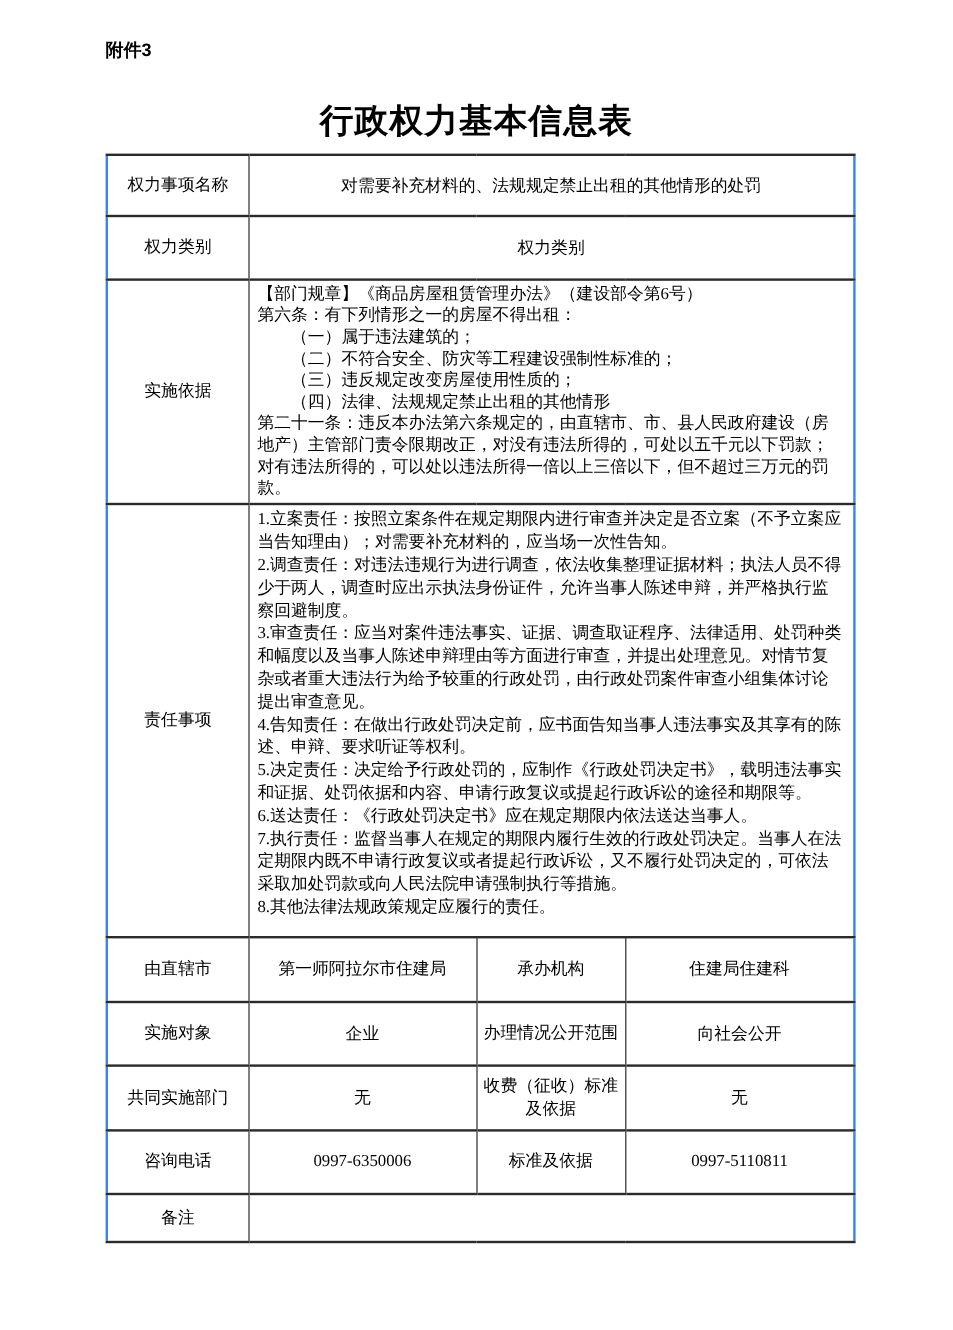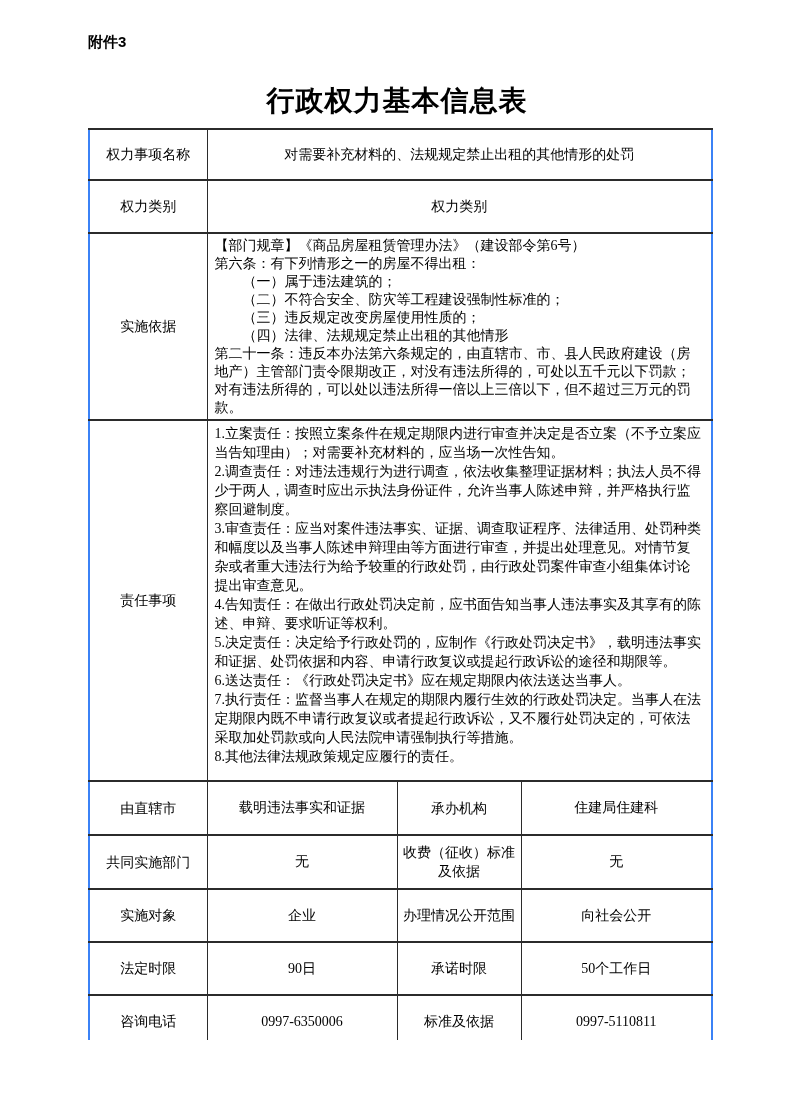--- a/index.html
+++ b/index.html
@@ -121,45 +121,39 @@
 3.审查责任：应当对案件违法事实、证据、调查取证程序、法律适用、处罚种类和幅度以及当事人陈述申辩理由等方面进行审查，并提出处理意见。对情节复杂或者重大违法行为给予较重的行政处罚，由行政处罚案件审查小组集体讨论提出审查意见。
 4.告知责任：在做出行政处罚决定前，应书面告知当事人违法事实及其享有的陈述、申辩、要求听证等权利。
 5.决定责任：决定给予行政处罚的，应制作《行政处罚决定书》，载明违法事实和证据、处罚依据和内容、申请行政复议或提起行政诉讼的途径和期限等。
 6.送达责任：《行政处罚决定书》应在规定期限内依法送达当事人。
 7.执行责任：监督当事人在规定的期限内履行生效的行政处罚决定。当事人在法定期限内既不申请行政复议或者提起行政诉讼，又不履行处罚决定的，可依法采取加处罚款或向人民法院申请强制执行等措施。
 8.其他法律法规政策规定应履行的责任。</td>
     </tr>
 
     <tr style="height:54px;">
       <td class="lbl">由直辖市</td>
-      <td class="val-center">载明违法事实和证据</td>
+      <td class="val-center">第一师阿拉尔市住建局</td>
       <td class="lbl">承办机构</td>
       <td class="val-center">住建局住建科</td>
+    </tr>
+
+    <tr style="height:53px;">
+      <td class="lbl">实施对象</td>
+      <td class="val-center">企业</td>
+      <td class="lbl">办理情况公开范围</td>
+      <td class="val-center">向社会公开</td>
     </tr>
 
     <tr style="height:54px;">
       <td class="lbl">共同实施部门</td>
       <td class="val-center">无</td>
       <td class="lbl">收费（征收）标准及依据</td>
       <td class="val-center">无</td>
     </tr>
 
-    <tr style="height:53px;">
-      <td class="lbl">实施对象</td>
-      <td class="val-center">企业</td>
-      <td class="lbl">办理情况公开范围</td>
-      <td class="val-center">向社会公开</td>
-    </tr>
-
-    <tr style="height:53px;">
-      <td class="lbl">法定时限</td>
-      <td class="val-center">90日</td>
-      <td class="lbl">承诺时限</td>
-      <td class="val-center">50个工作日</td>
-    </tr>
 
     <tr style="height:53px;">
       <td class="lbl">咨询电话</td>
       <td class="val-center">0997-6350006</td>
       <td class="lbl">标准及依据</td>
       <td class="val-center">0997-5110811</td>
     </tr>
 
     <tr style="height:40px;margin-left:12px;">
       <td class="lbl">备注</td>

